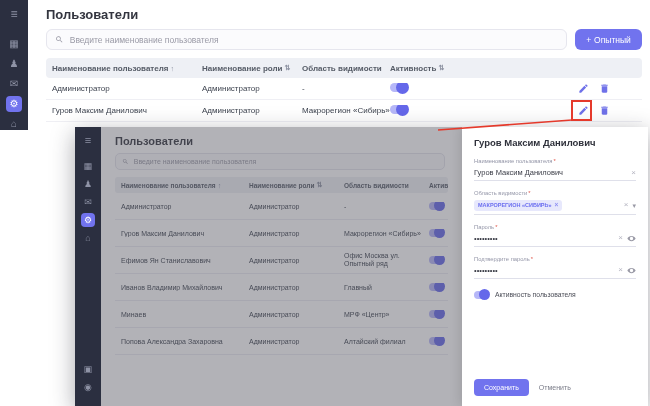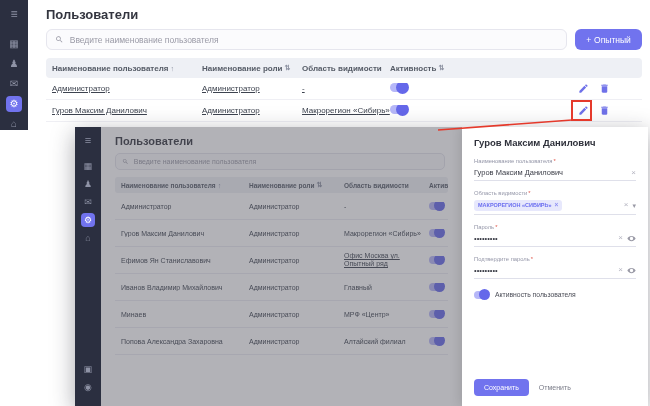--- a/index.html
+++ b/index.html
@@ -26,21 +26,21 @@
   .search-top { position:absolute; left:46px; top:29px; width:521px; height:21px; background:#fbfbfd; border:1px solid #e6e6ee; border-radius:6px; display:flex; align-items:center; gap:6px; padding:0 8px; }
   .search-top input { border:none; outline:none; background:transparent; font-family:inherit; font-size:8.5px; color:#3d434f; width:100%; }
   .search-top input::placeholder { color:#9a9aa6; }
   .create-btn { position:absolute; left:575px; top:29px; width:67px; height:21px; background:#7173ee; border:none; border-radius:6px; color:#fff; font-family:inherit; font-size:8.5px; display:flex; align-items:center; justify-content:center; gap:3px; cursor:pointer; }
   .table-top { position:absolute; left:46px; top:58px; width:596px; }
   .thead-top, .row-top { display:grid; grid-template-columns:150px 100px 88px 188px 1fr; align-items:center; padding-left:6px; }
   .thead-top { height:20px; background:#eef0f5; border-radius:4px; font-size:8px; font-weight:bold; color:#555b66; }
   .th { display:flex; align-items:center; gap:2px; cursor:pointer; white-space:nowrap; overflow:hidden; }
   .sort { color:#8b90a0; font-size:7px; }
   .row-top { height:22px; border-bottom:1px solid #efeff4; font-size:8px; color:#3d434f; }
-  .td { white-space:nowrap; overflow:hidden;text-decoration:underline; }
+  .td { white-space:nowrap; overflow:hidden; }
   .td.actions { display:flex; gap:10px; align-items:center; }
   .icon-btn { display:inline-flex; cursor:pointer; }
 
   
   .annot-rect { position:absolute; left:571px; top:100px; width:21px; height:21px; border:2px solid #e5392b; z-index:60; pointer-events:none; }
   .annot-line { position:absolute; left:0; top:0; z-index:60; pointer-events:none; }
 
   
   .shot-inner { position:absolute; left:75px; top:127px; width:573px; height:279px; background:#fff; box-shadow:0 6px 22px rgba(25,25,40,.38); overflow:hidden; z-index:20; }
   .shot-inner .sidebar { width:26px; z-index:4; }

